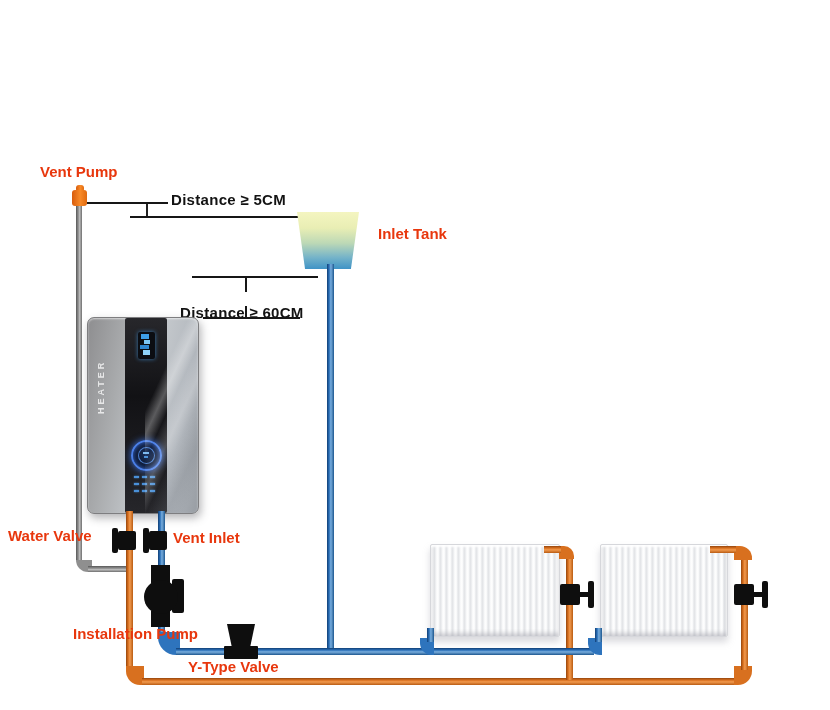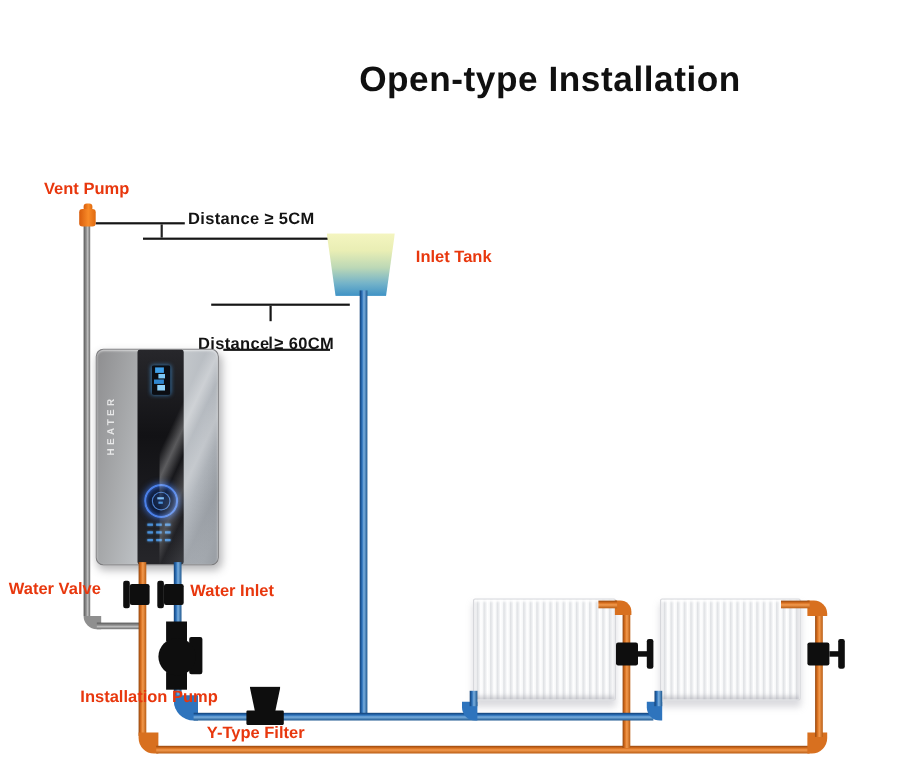--- a/index.html
+++ b/index.html
@@ -84,21 +84,20 @@
     border:1px solid #d6d7db;border-radius:2px;
     box-shadow:0 5px 7px rgba(150,150,160,.35), inset 0 2px 2px rgba(255,255,255,.95), inset 0 -3px 4px rgba(150,150,162,.45);
   }
   .filter-trap{background:#0e0e0e;clip-path:polygon(0 0,100% 0,82% 100%,18% 100%);}
 </style>
 </head>
 <body>
 
 <div id="stage">
 
-  <div class="abs title" style="left:270px;top:54px;width:460px;">Open-type Installation</div>
 
   <div class="abs dline" style="left:87px;top:202px;width:81px;height:2px;"></div>
   <div class="abs ddash" style="left:146px;top:204px;height:12px;"></div>
   <div class="abs dline" style="left:130px;top:216px;width:170px;height:2px;"></div>
   <div class="abs dim-text" style="left:171px;top:191px;">Distance ≥ 5CM</div>
 
   <div class="abs dline" style="left:192px;top:276px;width:126px;height:2px;"></div>
   <div class="abs dline" style="left:245px;top:278px;width:2px;height:14px;"></div>
   <div class="abs dim-text" style="left:180px;top:304px;">Distance ≥ 60CM</div>
   <div class="abs dline" style="left:245px;top:306px;width:2px;height:11px;"></div>
@@ -180,17 +179,17 @@
   <div class="abs fit" style="left:560px;top:584px;width:20px;height:21px;border-radius:2px;"></div>
   <div class="abs fit" style="left:580px;top:592px;width:9px;height:5px;"></div>
   <div class="abs fit" style="left:588px;top:581px;width:6px;height:27px;border-radius:2px;"></div>
   <div class="abs fit" style="left:734px;top:584px;width:20px;height:21px;border-radius:2px;"></div>
   <div class="abs fit" style="left:754px;top:592px;width:9px;height:5px;"></div>
   <div class="abs fit" style="left:762px;top:581px;width:6px;height:27px;border-radius:2px;"></div>
 
   <div class="abs lbl" style="left:40px;top:163px;">Vent Pump</div>
   <div class="abs lbl" style="left:378px;top:225px;">Inlet Tank</div>
   <div class="abs lbl" style="left:8px;top:527px;">Water Valve</div>
-  <div class="abs lbl" style="left:173px;top:529px;">Water Inlet</div>
+  <div class="abs lbl" style="left:173px;top:529px;">Vent Inlet</div>
   <div class="abs lbl" style="left:73px;top:625px;">Installation Pump</div>
-  <div class="abs lbl" style="left:188px;top:658px;">Y-Type Filter</div>
+  <div class="abs lbl" style="left:188px;top:658px;">Y-Type Valve</div>
 
 </div>
 
 </body></html>

